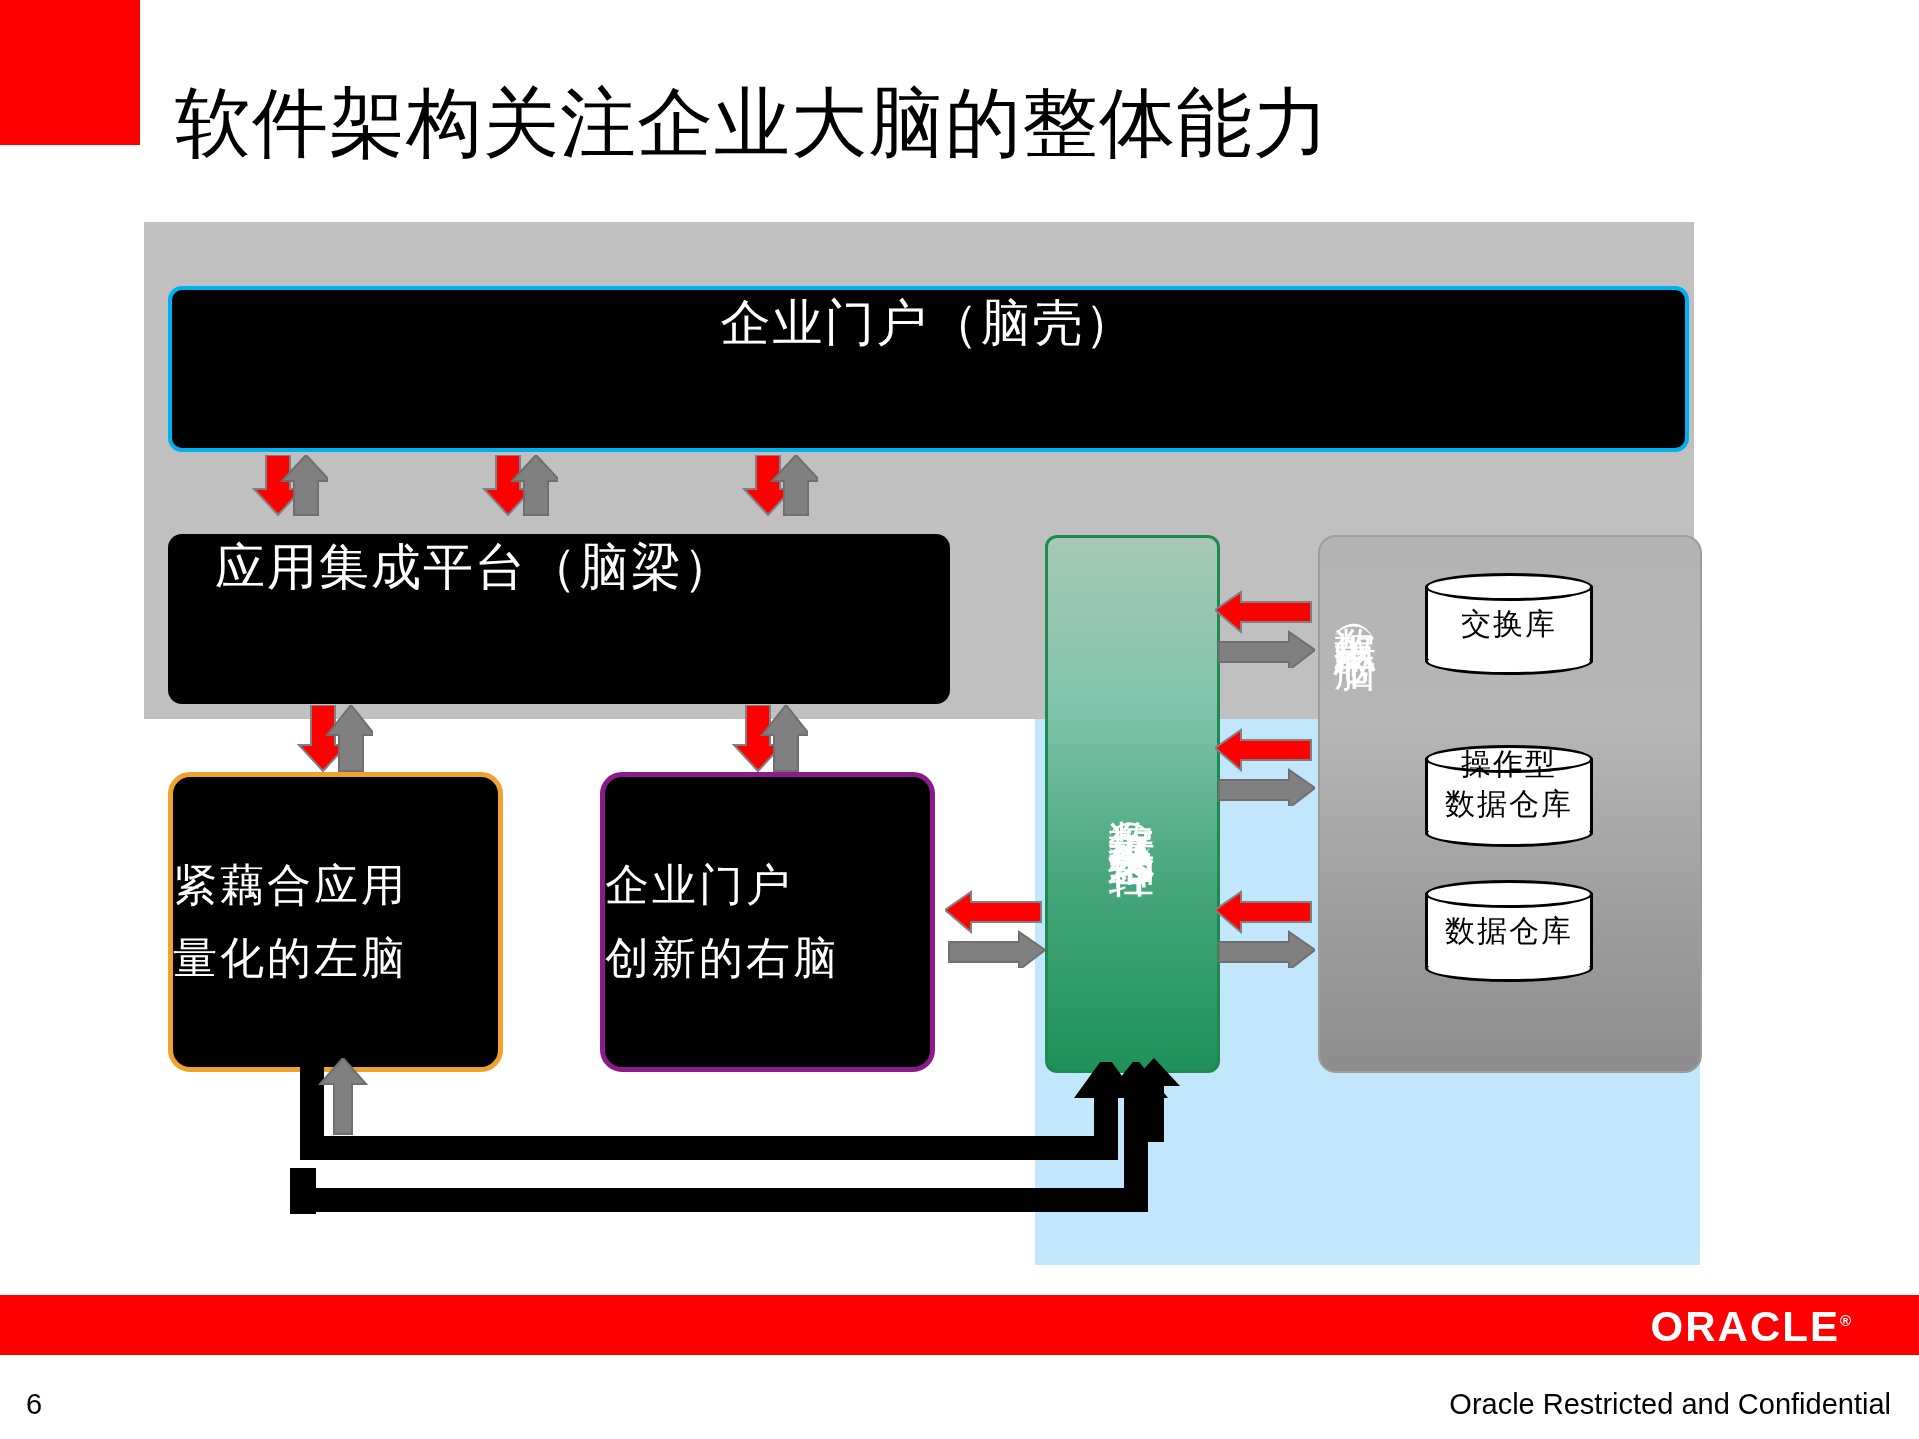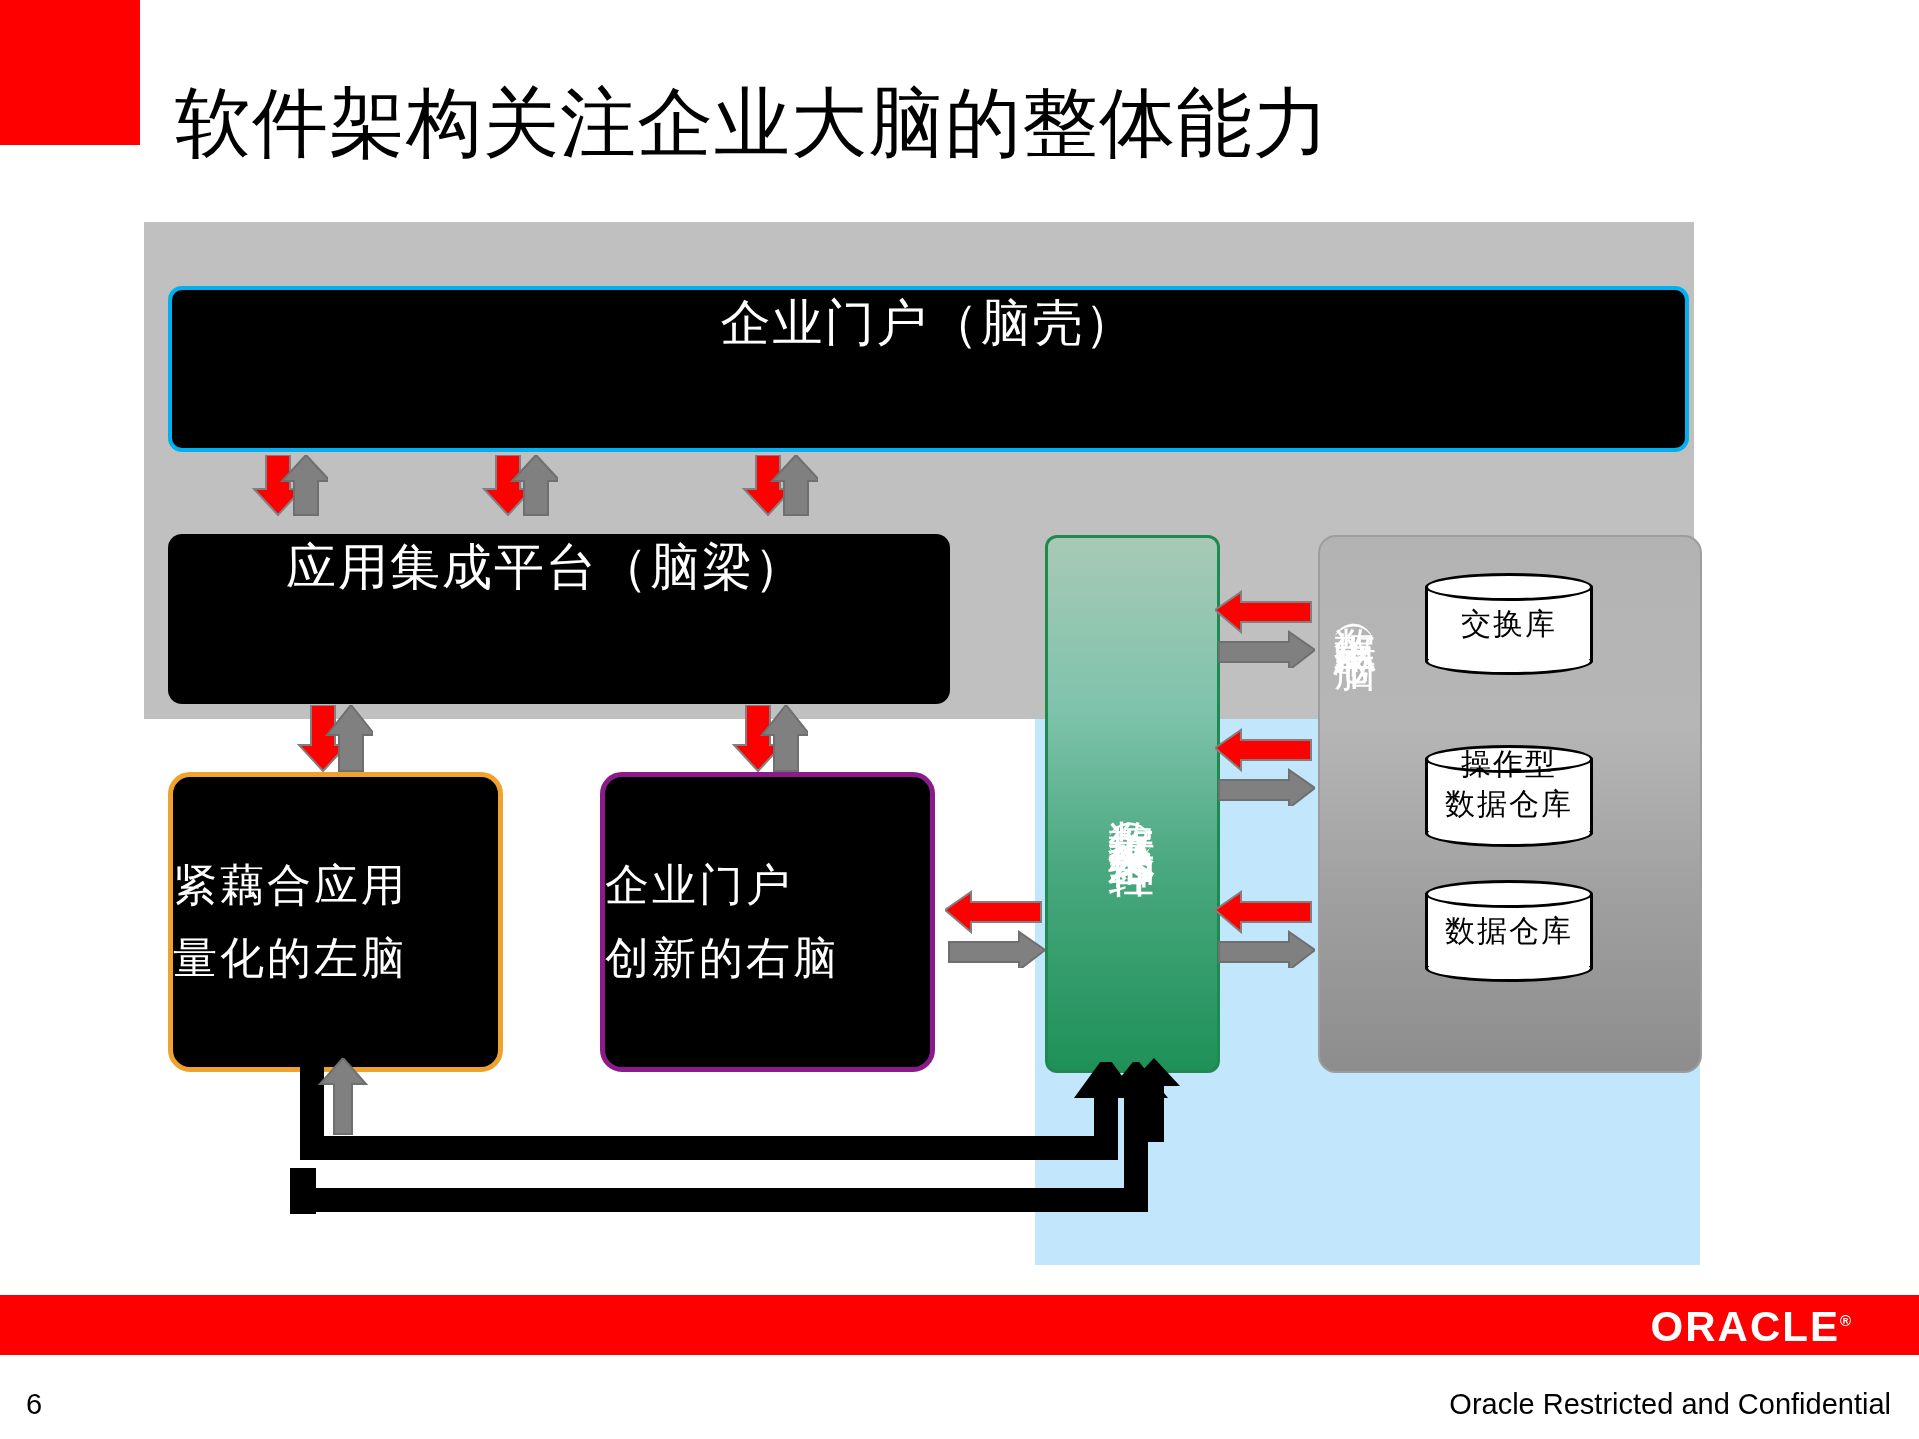--- a/index.html
+++ b/index.html
@@ -43,21 +43,21 @@
 
   #portal-box {
     left: 168px; top: 286px; width: 1521px; height: 166px;
     border: 4px solid #00b0f0; border-radius: 14px;
     font-size: 50px; letter-spacing: 2px;
   }
   #integration-box {
     left: 168px; top: 534px; width: 782px; height: 170px;
     border-radius: 14px;
     font-size: 50px; letter-spacing: 2px;
-    justify-content: flex-start; padding-left: 118px;
+    justify-content: flex-start; padding-left: 47px;
   }
   #left-brain-box {
     left: 168px; top: 772px; width: 335px; height: 300px;
     border: 5px solid #f0a22e; border-radius: 22px;
     font-size: 44px; line-height: 1.65; letter-spacing: 3px;
     flex-direction: column;
   }
   #right-brain-box {
     left: 600px; top: 772px; width: 335px; height: 300px;
     border: 5px solid #8b1a8b; border-radius: 22px;

